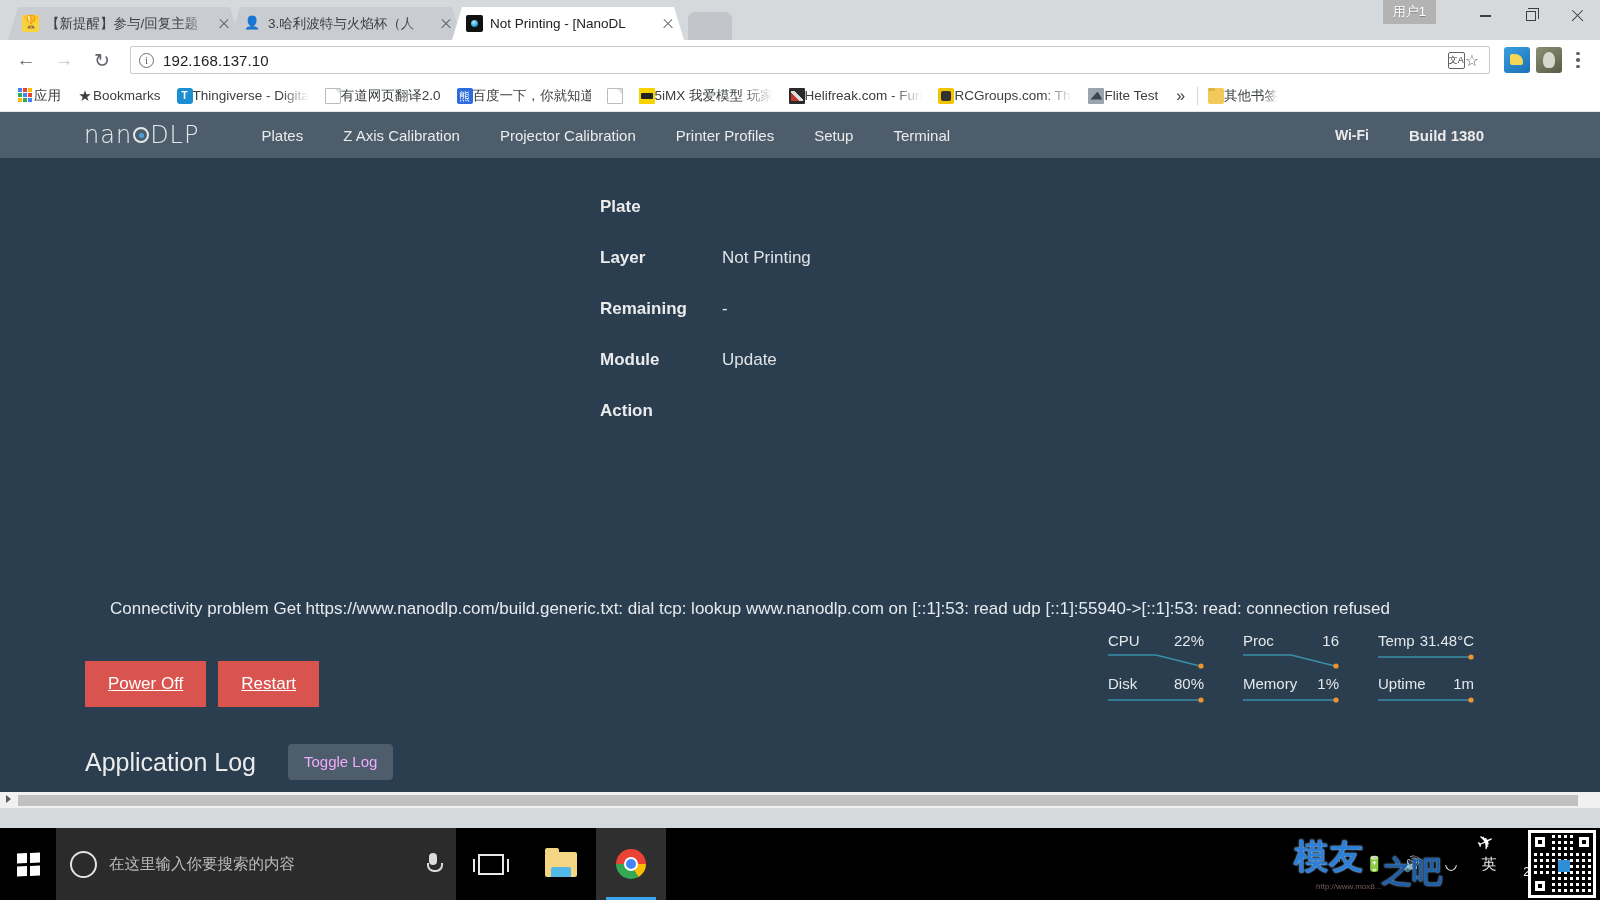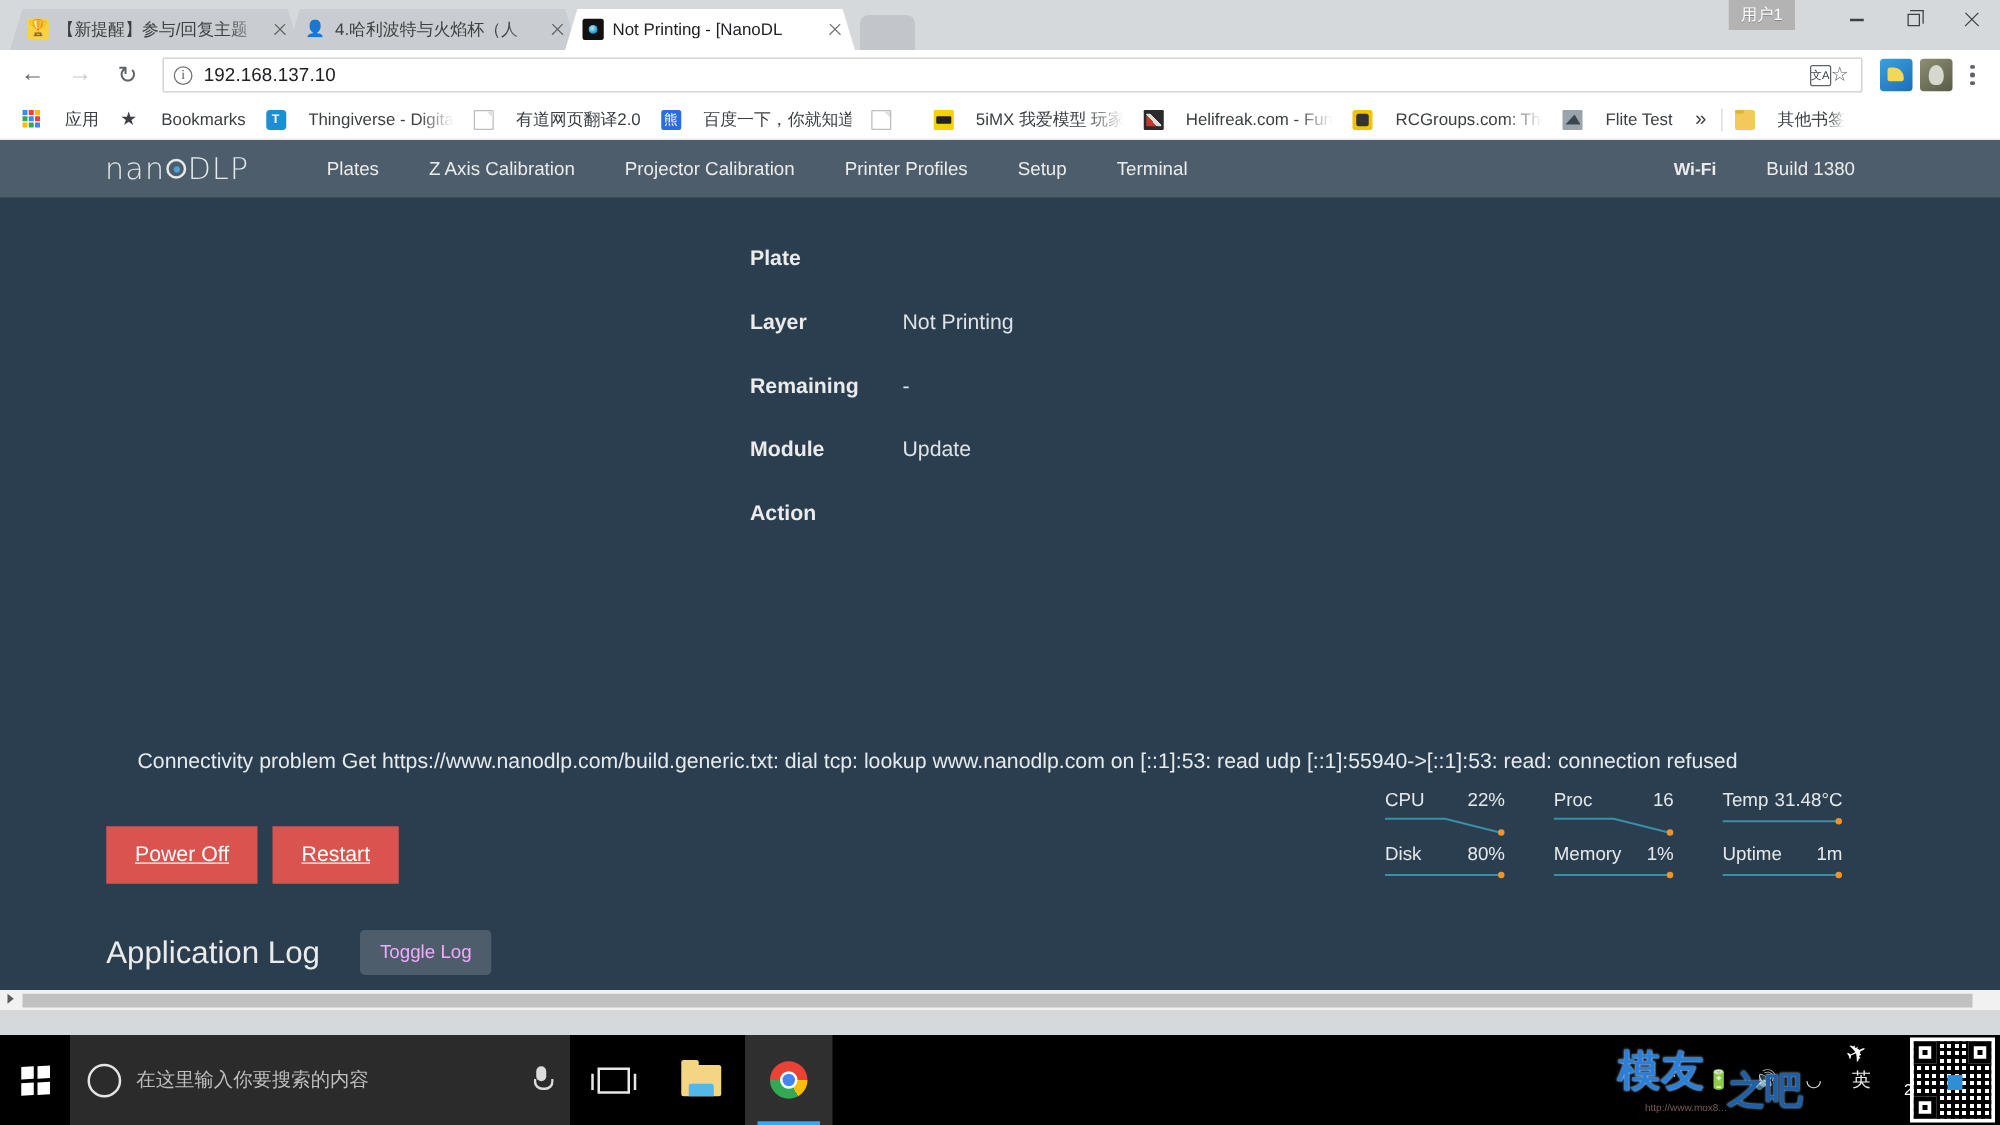--- a/index.html
+++ b/index.html
@@ -96,21 +96,21 @@
   .ext1:after { content:""; position:absolute; left:6px; top:7px; width:13px; height:11px;
      background:#f5d657; border-radius: 2px 8px 2px 2px; }
   .ext2 { background: linear-gradient(145deg,#8c8f72 0%, #595b48 100%); position:relative; }
   .ext2:after { content:""; position:absolute; left:7px; top:5px; width:12px; height:16px;
      background:#e8e9e0; border-radius: 50% 50% 40% 40%; opacity:.85; }
   .kebab { width: 28px; display:flex; flex-direction:column; align-items:center; gap:3px; }
   .kebab i { width:3.4px; height:3.4px; background:#5f6368; border-radius:50%; display:block; }
 
   
   .bookmarks { height: 32px; background:#fff; display:flex; align-items:center; padding: 0 10px; gap: 0; font-size: 13.5px; color:#3c4043; position:relative; border-bottom:1px solid #e4e6e8;}
-  .bmk { display:flex; align-items:center; gap:18px; padding: 0 8px; height:26px; white-space:nowrap; }
+  .bmk { display:flex; align-items:center; gap:0; padding: 0 8px; height:26px; white-space:nowrap; }
   .bmk-label { max-width: 118px; overflow:hidden; }
   .bmk-label.fade {
     -webkit-mask-image: linear-gradient(to right,#000 76%,transparent 100%);
     mask-image: linear-gradient(to right,#000 76%,transparent 100%);
   }
   .bi { width:16px; height:16px; flex:0 0 16px; position:relative; border-radius:2px; }
   .bi-apps { display:grid; grid-template-columns:repeat(3,4px); grid-template-rows:repeat(3,4px); gap:1px; }
   .bi-apps i { display:block; width:4px; height:4px; background:#4285f4; }
   .bi-apps i:nth-child(2){background:#ea4335}.bi-apps i:nth-child(3){background:#fbbc05}
   .bi-apps i:nth-child(4){background:#34a853}.bi-apps i:nth-child(5){background:#4285f4}
@@ -145,21 +145,21 @@
     color:#e6e9ec; margin-right: 42px; display:flex; align-items:center; font-weight:300;
   }
   .logo .dot {
     width: 16px; height: 16px; border-radius:50%; border:2.5px solid #e6e9ec;
     display:inline-flex; align-items:center; justify-content:center; margin: 0 1px;
   }
   .logo .dot i { width:5px; height:5px; border-radius:50%; background:#4aa3df; display:block; }
   .navitem { padding: 0 20px; white-space:nowrap; font-size:15px; }
   .nav-right { margin-left:auto; display:flex; align-items:center; padding-right: 96px; }
   .nav-right .navitem { font-size: 14px; font-weight:bold; }
-  .nav-right .build { font-weight: normal; font-size:15px;text-align:right; }
+  .nav-right .build { font-weight: bold; font-size:15px;text-align:right; }
 
   .statusgrid { position:absolute; left:600px; top: 85px; }
   .srow { display:flex; align-items:baseline; margin-bottom: 31px; }
   .slabel { width: 122px; font-size: 17px; font-weight:bold; color:#ebebeb; }
   .svalue { font-size: 17px; color:#dfe3e6; }
 
   .errmsg {
     position:absolute; left:110px; top:487px; white-space:nowrap;
     font-size: 17px; color:#e6eaed;
   }
@@ -244,21 +244,21 @@
 <div class="browser">
 
   <div class="tabstrip">
     <div class="tab">
       <span class="tab-fav fav-trophy"></span>
       <span class="tab-title">【新提醒】参与/回复主题</span>
       <span class="tab-close"></span>
     </div>
     <div class="tab">
       <span class="tab-fav fav-person"></span>
-      <span class="tab-title">4.哈利波特与火焰杯（人</span>
+      <span class="tab-title">3.哈利波特与火焰杯（人</span>
       <span class="tab-close"></span>
     </div>
     <div class="tab active">
       <span class="tab-fav fav-nano">
           <i></i>
         </span>
       <span class="tab-title">Not Printing - [NanoDL</span>
       <span class="tab-close"></span>
     </div>
     <div class="tab-newstub"></div>

